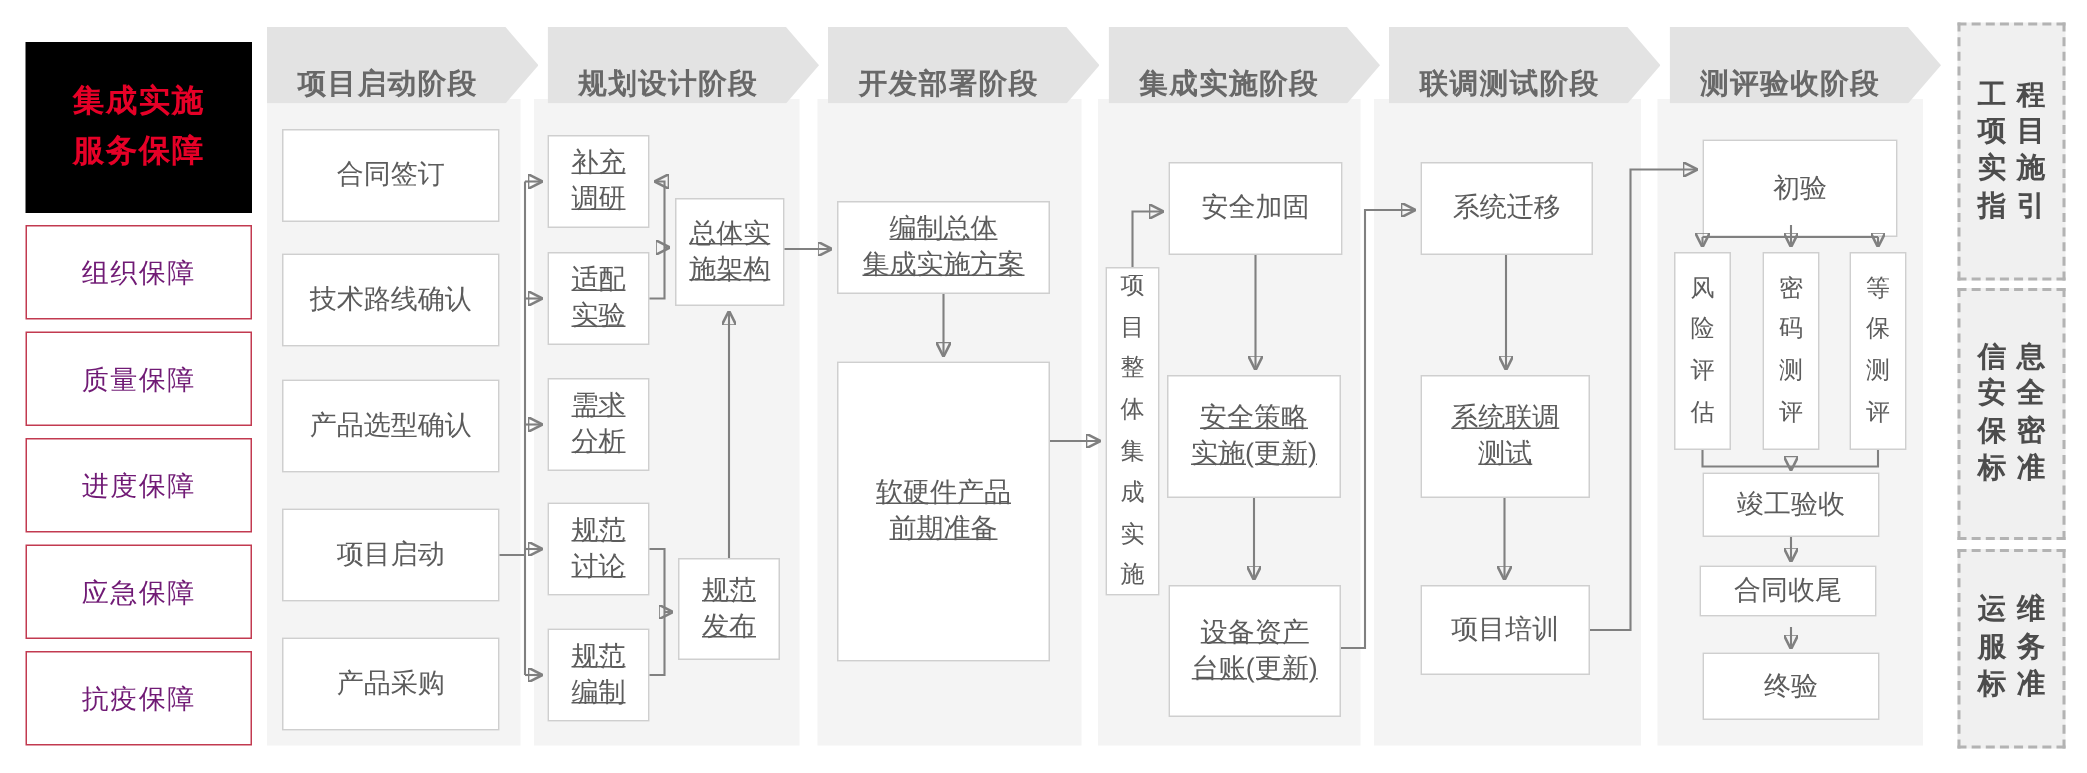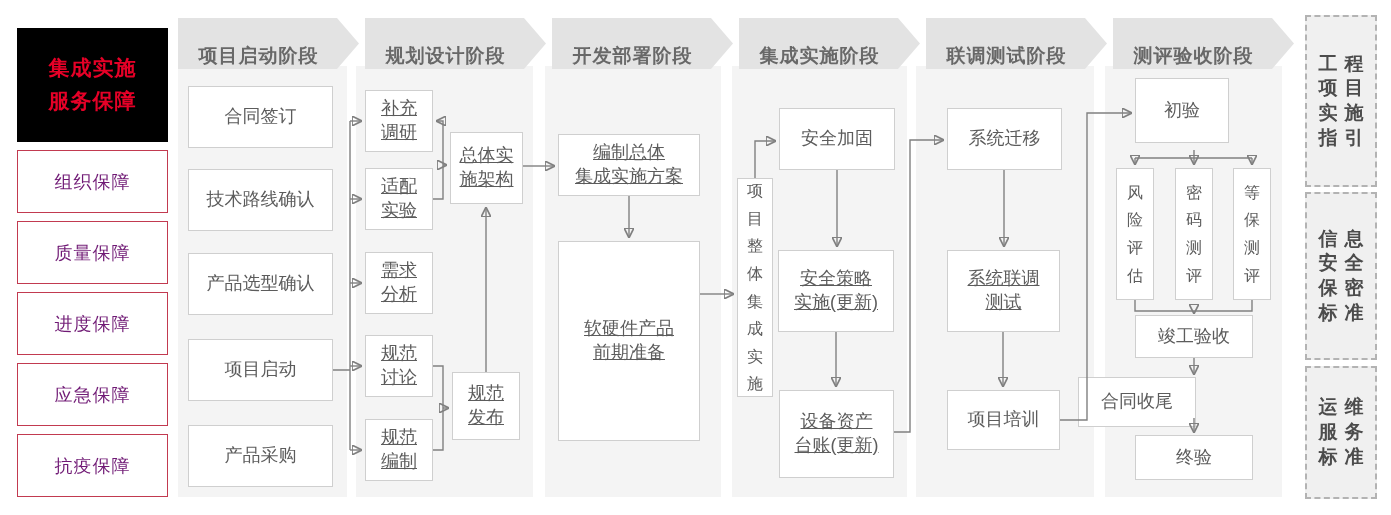--- a/index.html
+++ b/index.html
@@ -118,32 +118,32 @@
   <div class="box pre" style="left:778px;top:250px;width:116px;height:82px;">安全策略
 实施(更新)</div>
   <div class="box pre" style="left:779px;top:390px;width:115px;height:88px;">设备资产
 台账(更新)</div>
 
   <div class="box" style="left:947px;top:108px;width:115px;height:62px;">系统迁移</div>
   <div class="box pre" style="left:947px;top:250px;width:113px;height:82px;">系统联调
 测试</div>
   <div class="box" style="left:947px;top:390px;width:113px;height:60px;">项目培训</div>
 
-  <div class="box" style="left:1135px;top:78px;width:94px;height:65px;">初验</div>
+  <div class="box" style="left:1135px;top:93px;width:130px;height:65px;">初验</div>
   <div class="box vbox" style="left:1116px;top:168px;width:38px;height:132px;">
     <div class="vtext">风险评估</div>
   </div>
   <div class="box vbox" style="left:1175px;top:168px;width:38px;height:132px;">
     <div class="vtext">密码测评</div>
   </div>
   <div class="box vbox" style="left:1233px;top:168px;width:38px;height:132px;">
     <div class="vtext">等保测评</div>
   </div>
   <div class="box" style="left:1135px;top:315px;width:118px;height:43px;">竣工验收</div>
-  <div class="box" style="left:1078px;top:377px;width:118px;height:50px;">合同收尾</div>
+  <div class="box" style="left:1133px;top:377px;width:118px;height:34px;">合同收尾</div>
   <div class="box" style="left:1135px;top:435px;width:118px;height:45px;">终验</div>
 
   <div class="std" style="top:15px;height:172px;">
       <span>工程
 项目
 实施
 指引</span>
     </div>
   <div class="std" style="top:192px;height:168px;">
       <span>信息

